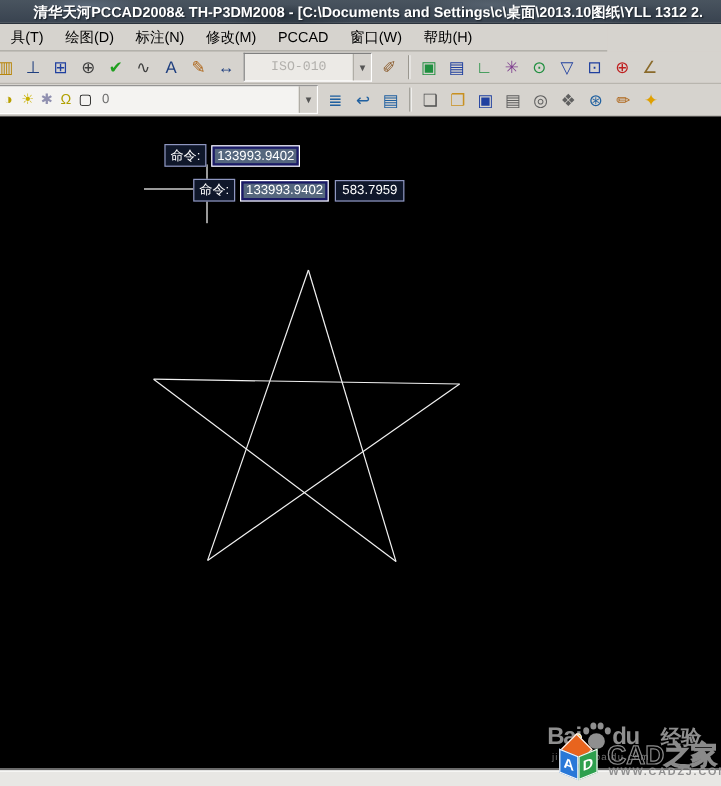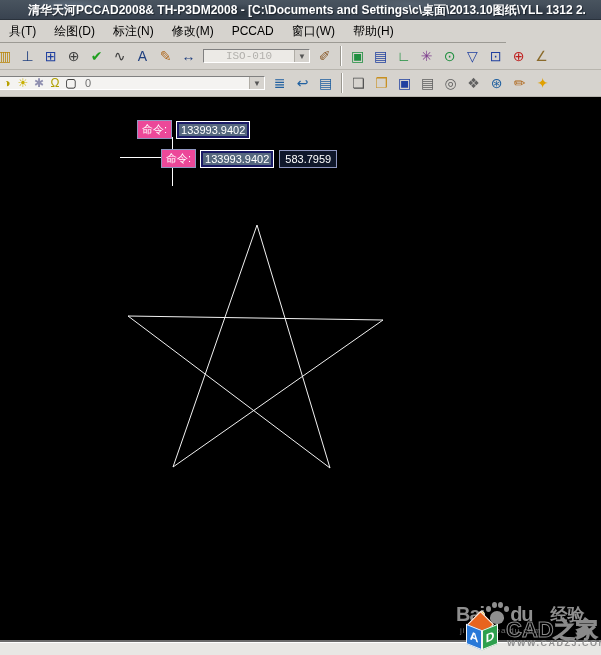--- a/index.html
+++ b/index.html
@@ -41,21 +41,21 @@
   .tb-icon {
     width:21px; height:21px; display:inline-flex; align-items:center; justify-content:center;
     font-size:14px; line-height:21px; margin:0 1px; border:1px solid transparent;
     cursor:default; flex:0 0 auto;
   }
   .tb-sep {
     width:2px; height:20px; margin:0 4px; flex:0 0 auto;
     border-left:1px solid #9a978f; border-right:1px solid #ffffff;
   }
   .combo {
-    display:inline-flex; align-items:stretch; height:14px; flex:0 0 auto;
+    display:inline-flex; align-items:stretch; height:24px; flex:0 0 auto;
     border:1px solid; border-color:#808080 #ffffff #ffffff #808080;
     background:#eceae6; margin:0 3px;
   }
   .combo .combo-field {
     display:flex; align-items:center; font-size:11px; overflow:hidden;
     white-space:nowrap;
   }
   .combo .combo-btn {
     width:15px; background:#d6d3ce; border-left:1px solid #b0ada6;
     display:flex; align-items:center; justify-content:center;
@@ -76,21 +76,21 @@
   }
   #star-svg { position:absolute; top:0; left:0; width:601px; height:545px; }
   .ch-line { position:absolute; background:#ffffff; }
   #crosshair-v { width:1px; }
   #crosshair-h { height:1px; }
   
   .cmd-tip { position:absolute; display:flex; align-items:center; font-size:11px; }
   #cmd-tip-1 { left:137px; top:23px; }
   #cmd-tip-2 { left:161px; top:52px; }
   .cmd-label {
-    background:#ec4899; border:1px solid #8f97c0; color:#ffffff;
+    background:#0f172a; border:1px solid #8f97c0; color:#ffffff;
     padding:1px 4px; margin-right:4px; white-space:nowrap;
   }
   .cmd-value-sel {
     border:1px solid #ffffff; background:#1a1a66; padding:2px; margin-right:5px;
   }
   .cmd-value-sel span {
     background:#55677e; color:#ffffff; padding:0 2px; white-space:nowrap;
   }
   .cmd-value {
     background:#0f172a; border:1px solid #8f97c0; color:#ffffff;

